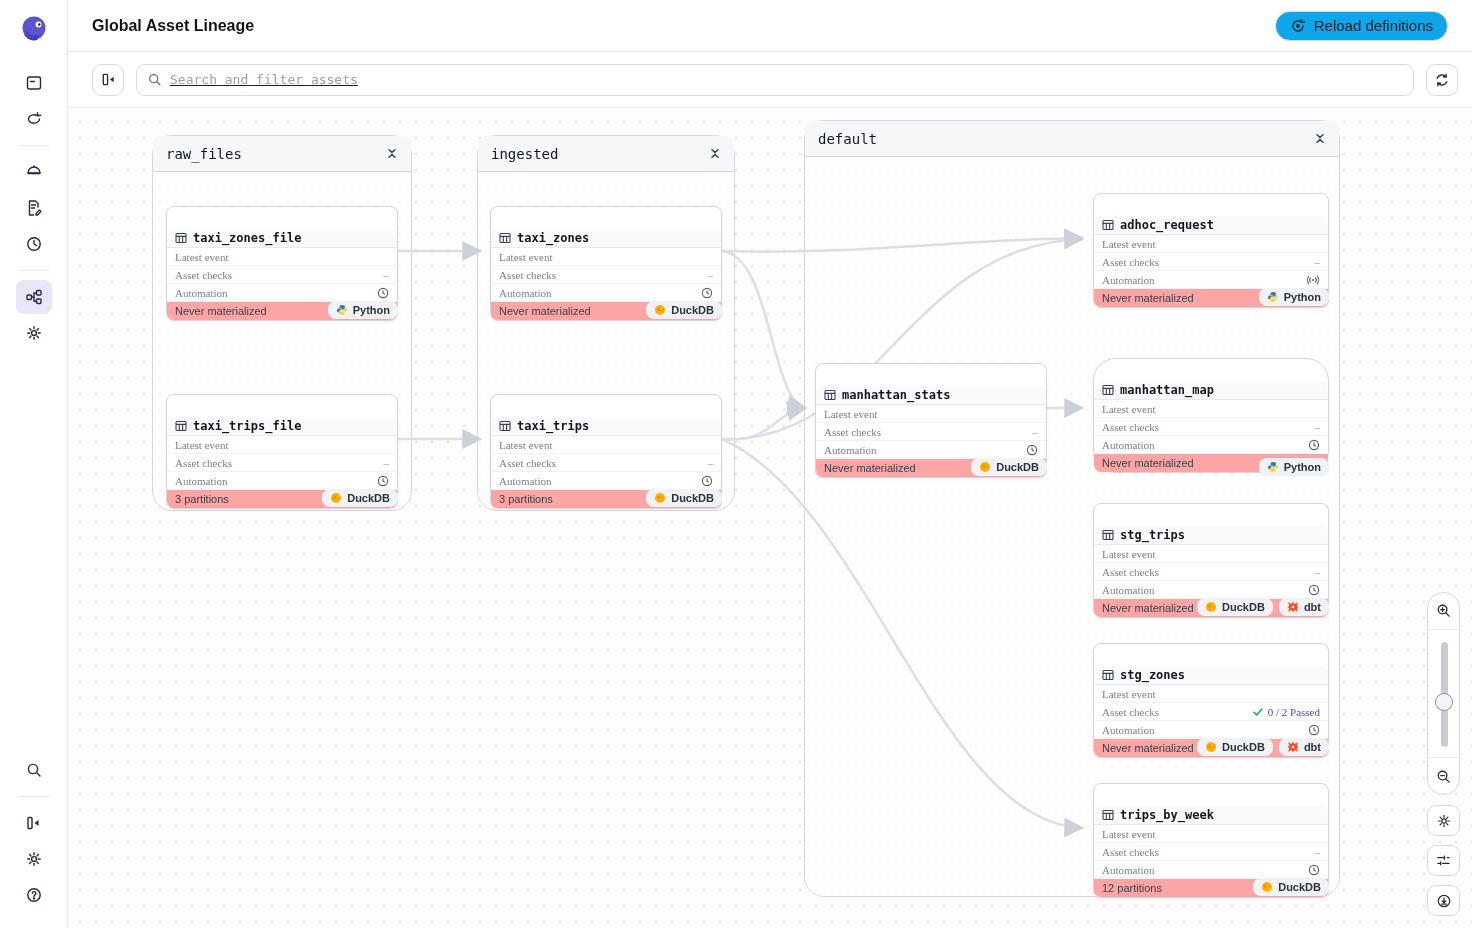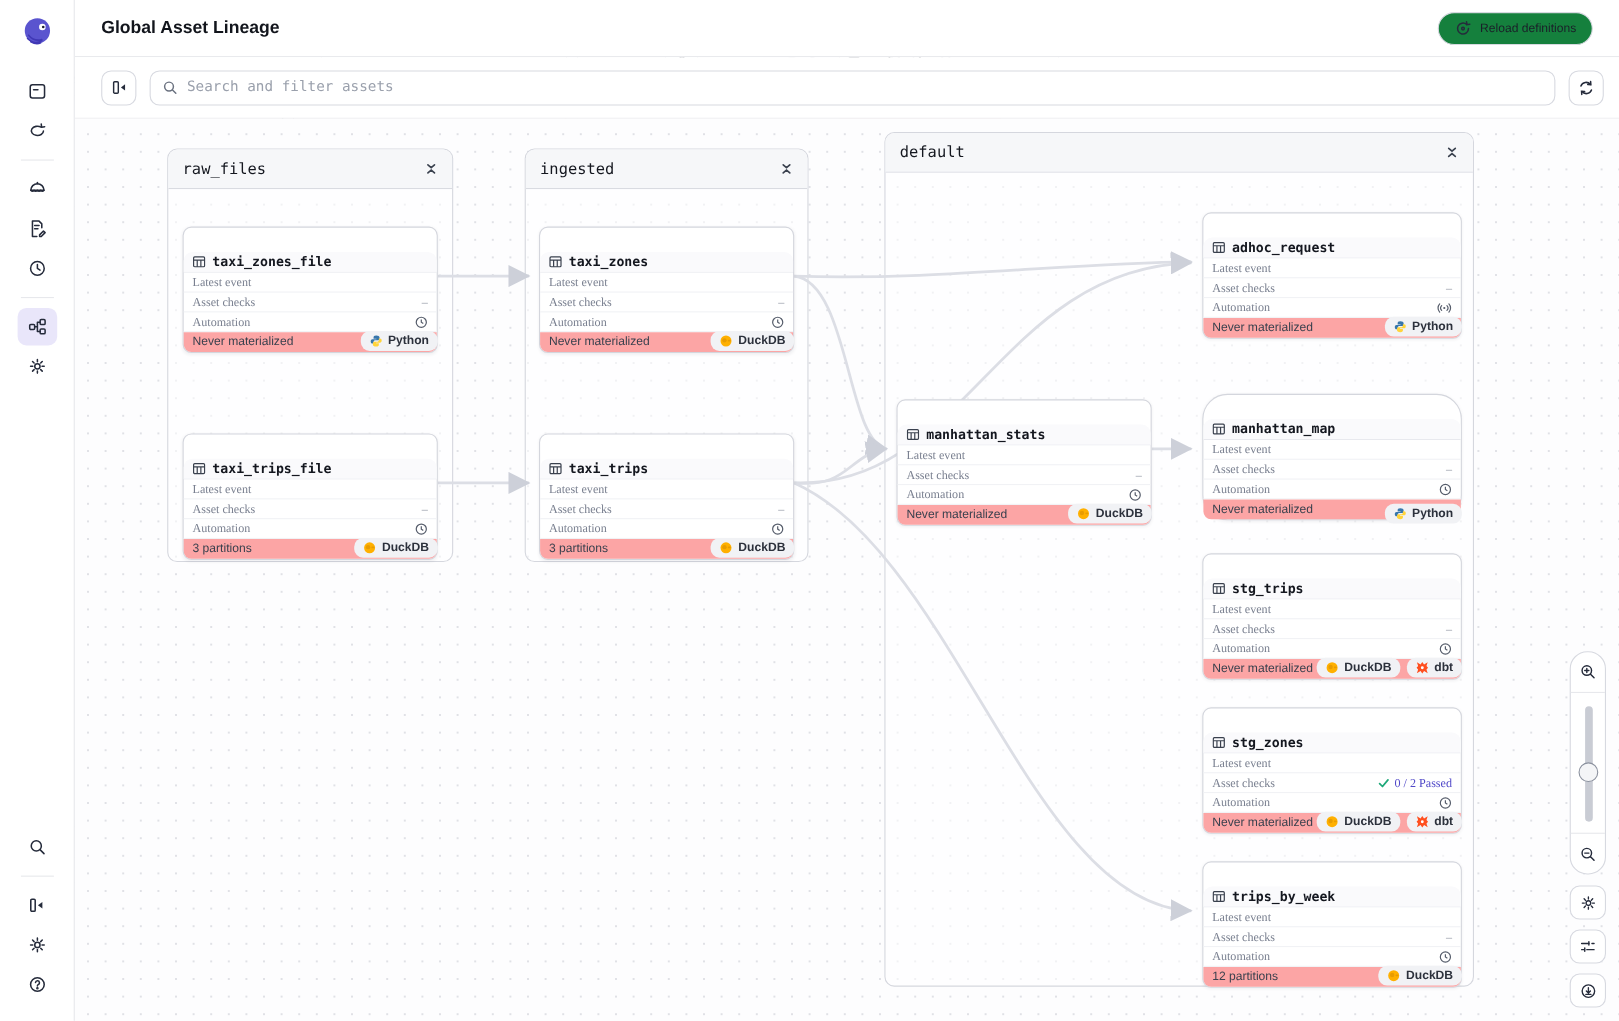--- a/index.html
+++ b/index.html
@@ -18,43 +18,43 @@
   .side-div { width:30px; height:1px; background:#E7E8EC; margin:9px 0; }
   .side-spacer { flex:1; }
   .sicon { stroke:#252B3B; fill:none; stroke-width:1.4; stroke-linecap:round; stroke-linejoin:round; }
 
   
   .main { position:fixed; left:68px; top:0; width:1404px; height:908px; }
   .titlebar { height:52px; display:flex; align-items:center; justify-content:space-between;
     padding:0 24px; border-bottom:1px solid #E7E8EC; background:#fff; }
   .page-title { font-size:16px; font-weight:bold; color:#12151C; }
   .pill-btn { display:inline-flex; align-items:center; gap:8px; height:30px; padding:0 14px;
-    border:1px solid #D7D9E0; border-radius:16px; background:#15803d; font-size:11px; color:#1B1F29; cursor:pointer; }
+    border:1px solid #D7D9E0; border-radius:16px; background:#0ea5e9; font-size:15px; color:#1B1F29; cursor:pointer; }
   .toolbar { height:56px; display:flex; align-items:center; gap:12px; padding:0 14px 0 24px;
     border-bottom:1px solid #EDEEF1; background:#fff; }
   .sq-btn { width:32px; height:32px; border:1px solid #D7D9E0; border-radius:9px; background:#fff;
     display:flex; align-items:center; justify-content:center; cursor:pointer; flex:none; }
   .search-box { flex:1; height:32px; border:1px solid #D7D9E0; border-radius:9px; background:#fff;
-    display:flex; align-items:center; gap:8px; padding:0 10px; }
+    display:flex; align-items:center; gap:8px; padding:0 10px;text-decoration:underline; }
   .search-box input { border:none; outline:none; flex:1; font-size:13px;
     font-family:"DejaVu Sans Mono", monospace; color:#30343E; background:transparent; }
   .search-box input::placeholder { color:#9AA0AC; }
   .split-btn { display:flex; height:32px; border-radius:9px; overflow:hidden; background:#161E2E; color:#fff; flex:none; }
   .split-main { display:flex; align-items:center; gap:8px; padding:0 14px; font-size:13px; font-weight:bold; cursor:pointer; }
   .split-caret { width:30px; display:flex; align-items:center; justify-content:center;
     border-left:1px solid rgba(255,255,255,.25); font-size:10px; cursor:pointer; }
 
   
   .canvas { position:relative; width:1404px; height:820px; background:#FDFDFE;
     background-image:radial-gradient(#E0E1E6 1.2px, transparent 1.3px); background-size:16px 16px;
     background-position:4px 6px; overflow:hidden; }
   .edges { position:absolute; left:0; top:0; pointer-events:none; }
   .edge { fill:none; stroke:#DCDEE5; stroke-width:2.5; }
 
-  .group { position:absolute; border:1px solid #D5D7DE; border-radius:9px;
+  .group { position:absolute; border:1px solid #D5D7DE; border-radius:20px;
     background:rgba(255,255,255,.55); }
   .group-h { height:36px; display:flex; align-items:center; justify-content:space-between;
     padding:0 13px; background:#F6F7F9; border-bottom:1px solid #D5D7DE; border-radius:8px 8px 0 0;
     font-family:"DejaVu Sans Mono", monospace; font-size:14px; color:#14171F; }
 
   .node { position:absolute; background:#fff; border:1px solid #D4D6DD; border-radius:8px;
     box-shadow:0 1px 3px rgba(16,24,40,.06); cursor:pointer; }
   .node-h { display:flex; align-items:center; gap:6px; padding:0 8px; height:19px;
     border-bottom:1px solid #E8E9EE; background:#FAFAFC; border-radius:8px 8px 0 0;
     font-family:"DejaVu Sans Mono", monospace; font-size:12px; font-weight:bold; color:#14171F;margin-top:22px; }

